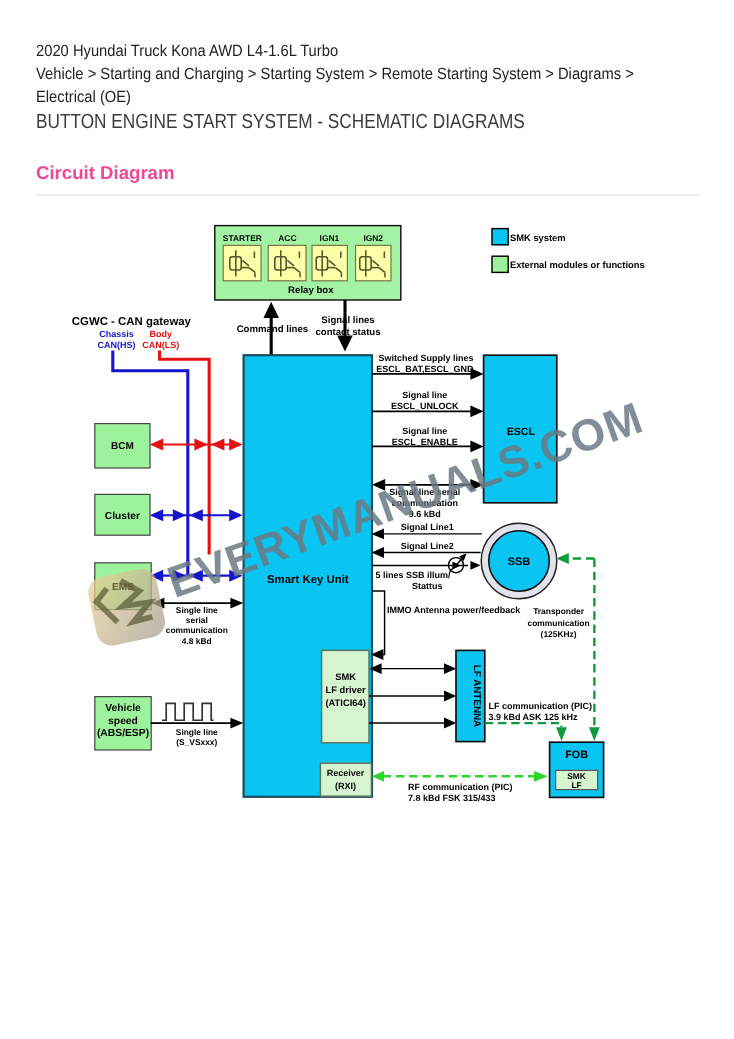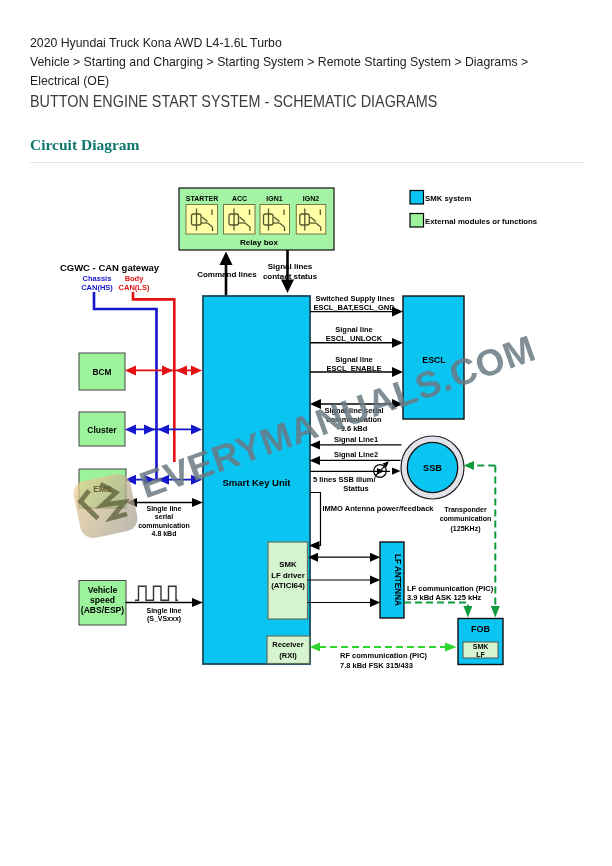--- a/index.html
+++ b/index.html
@@ -7,21 +7,21 @@
   font-family:"Liberation Sans",sans-serif;text-align:right;}
 .hd{position:absolute;left:30px;color:#212121;font-size:13.5px;white-space:nowrap;}
 </style>
 </head>
 <body>
 <div id="page">
   <div class="hd" style="top:35px;transform:scaleX(.91);transform-origin:left top;">2020 Hyundai Truck Kona AWD L4-1.6L Turbo</div>
   <div class="hd" style="top:54px;transform:scaleX(.91);transform-origin:left top;">Vehicle &gt; Starting and Charging &gt; Starting System &gt; Remote Starting System &gt; Diagrams &gt;</div>
   <div class="hd" style="top:73px;transform:scaleX(.91);transform-origin:left top;">Electrical (OE)</div>
   <div class="hd" style="top:92px;font-size:17px;color:#3c3c3c;transform:scaleX(.845);transform-origin:left top;">BUTTON ENGINE START SYSTEM - SCHEMATIC DIAGRAMS</div>
-  <div class="hd" style="top:136px;font-size:15.5px;font-weight:bold;color:#0f766e;font-family:Liberation Serif, serif;">Circuit Diagram</div>
+  <div class="hd" style="top:136px;font-size:15.5px;font-weight:bold;color:#ec4899;">Circuit Diagram</div>
   <div style="position:absolute;left:30px;top:161.5px;width:554px;height:1.5px;background:#e2e4e7;"></div>
   <svg width="612" height="866" viewBox="0 0 612 866" style="position:absolute;left:0;top:0;" font-family="Liberation Sans, sans-serif" font-weight="bold" text-anchor="middle" fill="#000">
 
     <rect x="410" y="190.5" width="13.5" height="13.5" fill="#0ac4f2" stroke="#000" stroke-width="1.2"></rect>
     <text x="425" y="200.5" font-size="7.8" text-anchor="start">SMK system</text>
     <rect x="410" y="213.5" width="13.5" height="13.5" fill="#9cf39c" stroke="#000" stroke-width="1.2"></rect>
     <text x="425" y="223.5" font-size="7.8" text-anchor="start">External modules or functions</text>
 
     <rect x="179" y="188" width="155" height="62" fill="#a4f2a4" stroke="#111" stroke-width="1.2"></rect>
     <g font-size="7">

